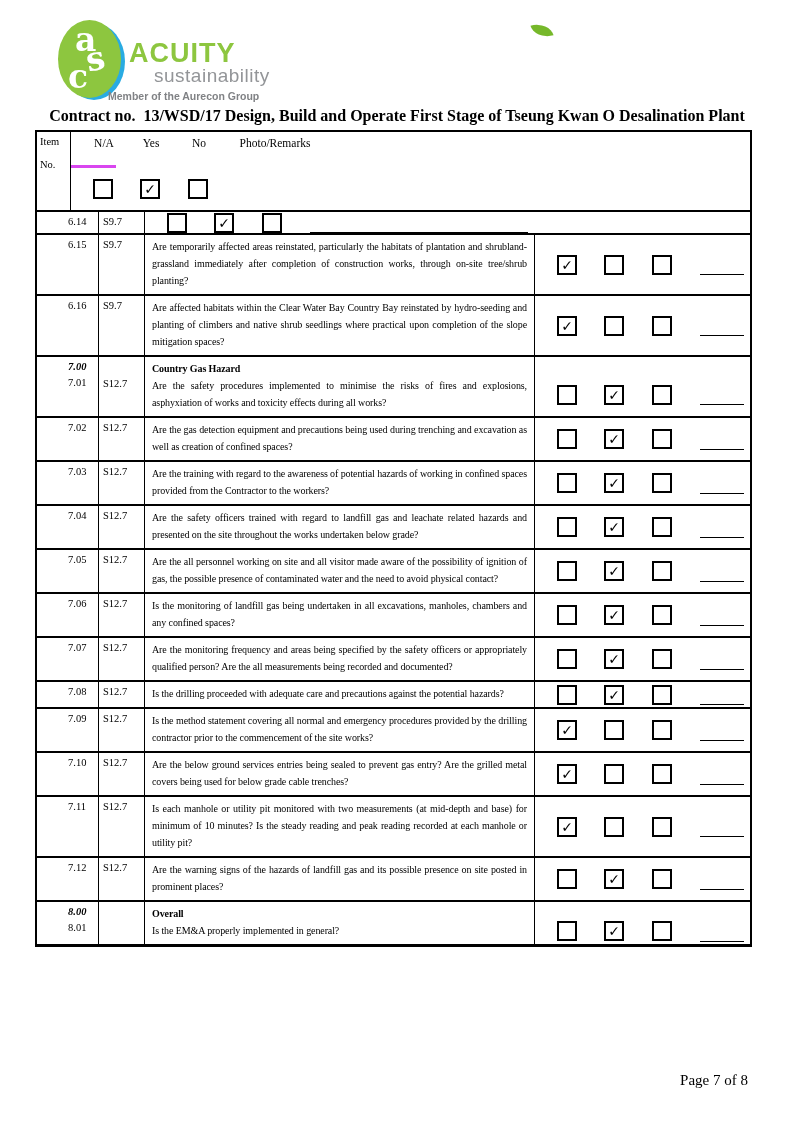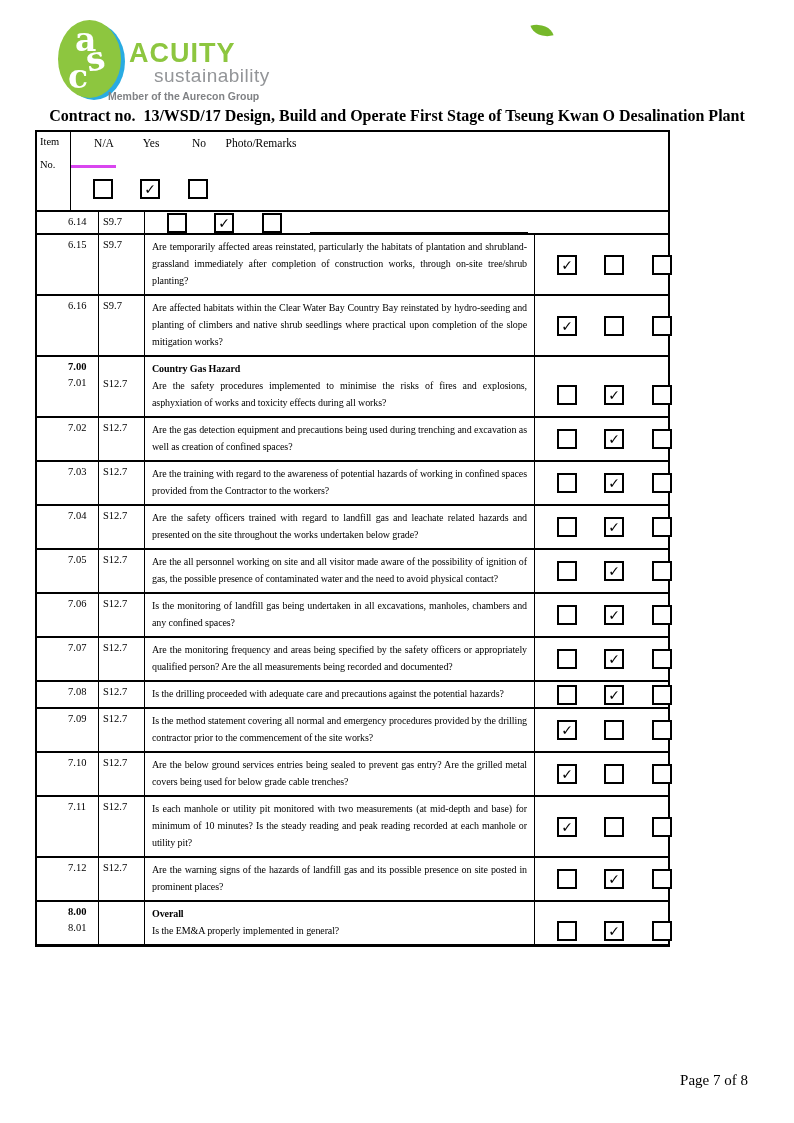--- a/index.html
+++ b/index.html
@@ -23,30 +23,30 @@
   .acuity-member { position:absolute; left:50px; top:74px; font-family:"Liberation Sans", sans-serif; font-weight:bold; font-size:10.5px; color:#808285; }
 
   .aurecon { position:absolute; left:524px; top:30px; width:230px; height:62px; }
   .aurecon-word { position:absolute; left:0; top:0; font-family:"Liberation Sans", sans-serif; font-weight:bold; font-size:50px; letter-spacing:-2px; color:var(--au-charcoal,#3d3d3f); line-height:1.1; }
   .aurecon-leaf { position:absolute; left:8px; top:-7px; width:20px; height:15px; background:var(--au-leaf,#76b82a); border-radius:0 100% 0 100%; transform:rotate(-14deg); }
 
   
   .title { position:absolute; left:0; right:0; top:107px; margin:0; text-align:center; font-size:16px; font-weight:bold; white-space:pre; }
 
   
-  .table { position:absolute; left:35px; top:130px; width:635px; border:2px solid #000; border-bottom-width:3px; box-sizing:border-box; }
+  .table { position:absolute; left:35px; top:130px; width:717px; border:2px solid #000; border-bottom-width:3px; box-sizing:border-box; }
   .thead, .row { display:grid; grid-template-columns:33px 46px 390px 1fr; }
   .row { border-top:2px solid #000;padding-left:28px; }
   .cell { box-sizing:border-box; min-width:0; }
   .cell + .cell { border-left:1.5px solid #000; }
 
   .c-item { padding:2px 1px 2px 3px; font-size:10.5px; line-height:16px; }
   .c-eia  { padding:2px 1px 2px 4px; font-size:10.5px; line-height:16px; }
   .c-eia.sub { padding-top:19px; }
-  .sec-no { font-weight:bold; }
+  .sec-no { font-weight:bold;font-style:italic; }
   .c-q { padding:3px 7px 5px 7px; font-size:10px; line-height:17px; text-align:justify; letter-spacing:-0.1px; }
   .sec-title { font-weight:bold; text-align:left; }
 
   .c-checks { position:relative; display:flex; align-items:center; }
   .checks { display:flex; align-items:center; width:100%; }
   .checks.offset { margin-top:16px; }
   .cb { flex:none; width:20px; height:20px; border:2px solid #000; box-sizing:border-box; display:flex; align-items:center; justify-content:center; background:#fff; }
   .cb-na  { margin-left:22px; }
   .cb-yes { margin-left:27px; }
   .cb-no  { margin-left:28px; }
@@ -56,21 +56,21 @@
   
   .thead .th { font-size:10.5px; line-height:15px; }
   .th-no2 { margin-top:8px; }
   .th-q { padding-top:36px; text-align:left; }
   .th-checks { display:flex; flex-direction:column; padding:0; }
   .labels { position:relative; height:33px; border-bottom:3px solid #d946ef; font-size:11.5px; }
   .lb { position:absolute; top:5px; transform:translateX(-50%); white-space:nowrap; }
   .lb-na  { left:33px; }
   .lb-yes { left:80px; }
   .lb-no  { left:128px; }
-  .lb-rem { left:190px; }
+  .lb-rem { left:184px;padding-left:40px; }
   .checks-row { flex:1; display:flex; align-items:center; min-height:42px; }
 
   
   .footer { position:absolute; right:46px; top:1072px; font-size:15px; }
 </style>
 </head>
 <body>
 
 <div class="page">
 
@@ -159,21 +159,21 @@
           </div>
         </div>
         <div class="row">
           <div class="cell c-item">
             <div class="item-no">6.16</div>
           </div>
           <div class="cell c-eia">
             <div class="eia">S9.7</div>
           </div>
           <div class="cell c-q">
-            <div class="q-text">Are affected habitats within the Clear Water Bay Country Bay reinstated by hydro-seeding and planting of climbers and native shrub seedlings where practical upon completion of the slope mitigation works?</div>
+            <div class="q-text">Are affected habitats within the Clear Water Bay Country Bay reinstated by hydro-seeding and planting of climbers and native shrub seedlings where practical upon completion of the slope mitigation spaces?</div>
           </div>
           <div class="cell c-checks">
             <div class="checks">
               <div class="cb cb-na">
                 <div class="mark">✓</div>
               </div>
               <div class="cb cb-yes"></div>
               <div class="cb cb-no"></div>
               <div class="rline"></div>
             </div>

